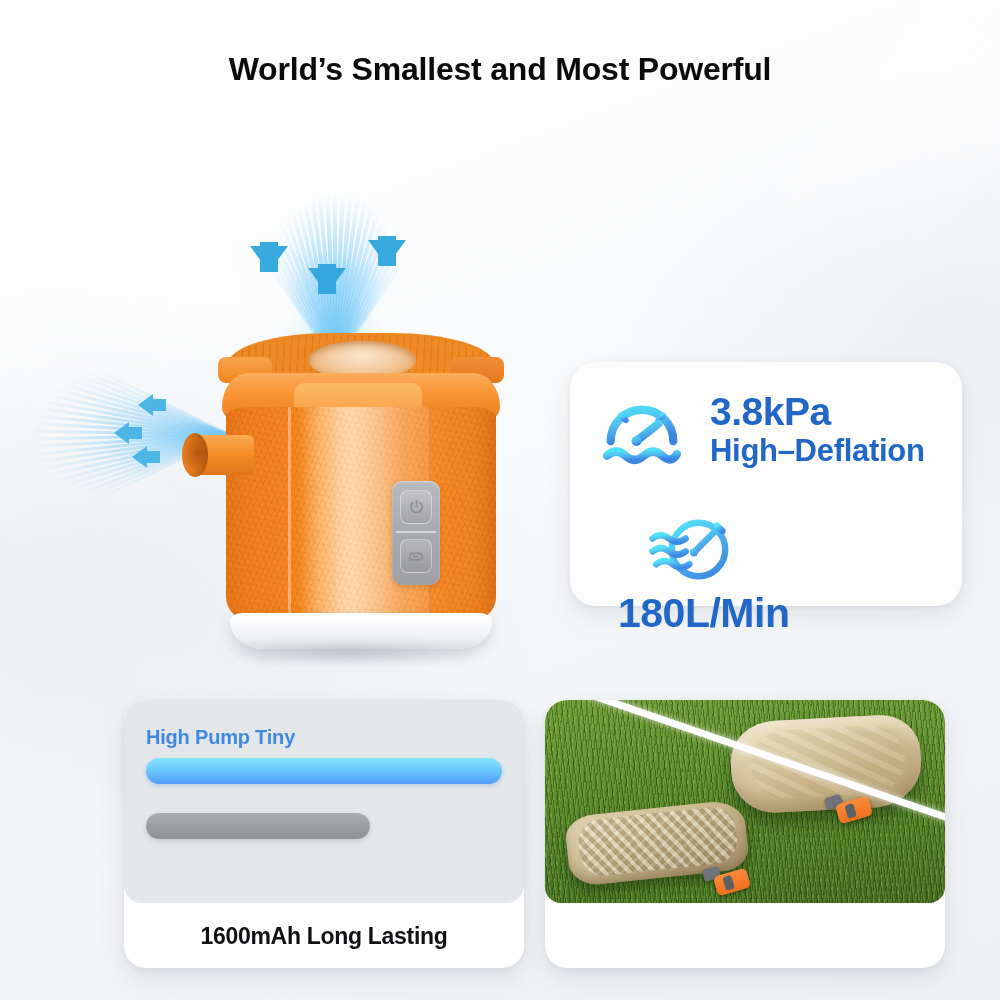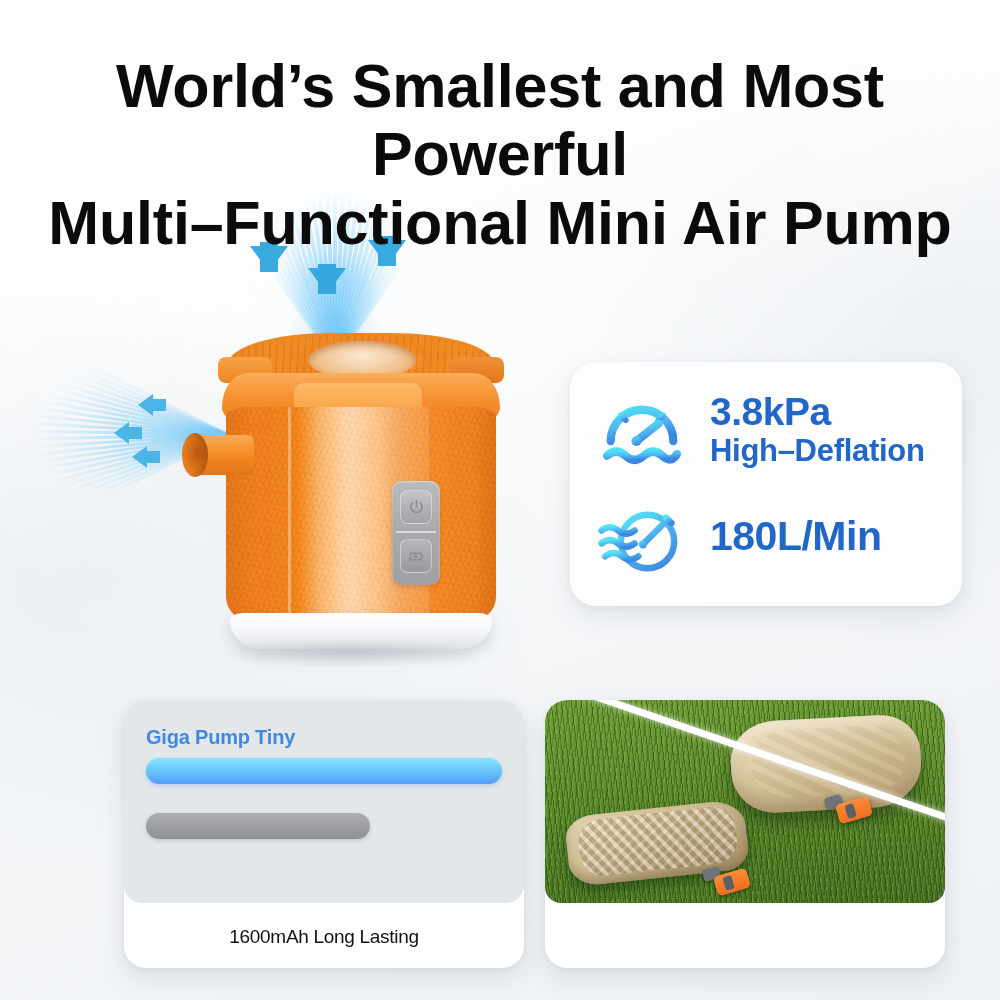--- a/index.html
+++ b/index.html
@@ -32,21 +32,21 @@
       radial-gradient(680px 420px at 8% 58%, rgba(222,228,234,.55) 0%, rgba(222,228,234,0) 70%),
       radial-gradient(520px 380px at 96% 34%, rgba(226,231,236,.5) 0%, rgba(226,231,236,0) 72%);
   }
 
   
   #headline {
     position:absolute; left:0; right:0; top:52px;
     text-align:center;
     color:#0b0b0c;
     font-weight:700;
-    font-size:61px;
+    font-size:32px;
     line-height:1.12;
     letter-spacing:-0.2px;
     z-index: 20;
   }
   #headline .l2 { display:block; }
 
   
   #product { position:absolute; left:176px; top:188px; width:360px; height:500px; z-index:6; }
 
   
@@ -220,21 +220,21 @@
   
   #spec-card {
     position:absolute; left:570px; top:362px; width:392px; height:244px;
     background:#fdfdfe;
     border-radius:26px;
     box-shadow: 0 10px 26px rgba(110,120,134,.14), 0 2px 6px rgba(110,120,134,.10);
     z-index:10;
   }
   .spec-row { position:absolute; left:26px; display:flex; align-items:center; }
   .spec-row.r1 { top:22px; }
-  .spec-row.r2 { top:128px; }
+  .spec-row.r2 { top:136px;flex-direction:column; }
   .spec-icon { width:92px; height:92px; flex:none; }
   .spec-icon svg { width:92px; height:92px; display:block; }
   .spec-txt { margin-left:22px; color:#2167c8; }
   .spec-big { font-size:39px; font-weight:700; line-height:1.05; letter-spacing:-.5px; }
   .spec-sub { font-size:31px; font-weight:700; line-height:1.15; letter-spacing:-.3px; }
   .spec-solo { font-size:41px; font-weight:700; letter-spacing:-.5px; }
 
   
   #battery-card {
     position:absolute; left:124px; top:700px; width:400px; height:268px;
@@ -252,21 +252,21 @@
   .chart-label.blue { color:#3f8ae0; }
   .chart-label.gray { color:#4b4d50; }
   .track { position:relative; width:356px; height:26px; margin-top:9px; }
   .bar { position:absolute; left:0; top:0; height:26px; border-radius:13px; }
   .bar.blue { background: linear-gradient(180deg,#84e2ff 0%, #6dcdfb 40%, #529cf8 100%); box-shadow: 0 2px 4px rgba(70,140,225,.28); }
   .bar.gray { background: linear-gradient(180deg,#acaeb1 0%, #9b9da0 55%, #8e9094 100%); box-shadow: 0 2px 4px rgba(110,115,122,.25); }
   .row-gap { height:20px; }
   .card-caption {
     position:absolute; left:0; right:0; bottom:0; height:63px;
     display:flex; align-items:center; justify-content:center;
-    font-size:19px; font-weight:400; color:#101114; letter-spacing:-.3px;
+    font-size:23px; font-weight:700; color:#101114; letter-spacing:-.3px;
   }
 
   #photo-card {
     position:absolute; left:545px; top:700px; width:400px; height:268px;
     background:#ffffff; border-radius:22px;
     box-shadow: 0 10px 26px rgba(110,120,134,.16), 0 2px 6px rgba(110,120,134,.10);
     z-index:10; overflow:hidden;
   }
   .photo {
     position:absolute; left:0; top:0; width:400px; height:203px;
@@ -338,21 +338,20 @@
 <div id="bg">
   <div class="swoosh sw1"></div>
   <div class="swoosh sw2"></div>
   <div class="swoosh sw3"></div>
   <div class="swoosh sw4"></div>
   <div class="shade"></div>
 </div>
 
 <h1 id="headline">
   <span>World’s Smallest and Most Powerful</span>
-  <span class="l2">Multi–Functional Mini Air Pump</span>
 </h1>
 
 <div id="product">
 
   <div class="intake" id="intake">
     <div class="glowcone"></div>
   <div class="ray" style="height: 118px; transform: translateX(-50%) rotate(-34deg); opacity: 0.3;"></div>
       <div class="ray" style="height: 124.268px; transform: translateX(-50%) rotate(-31.3846deg); opacity: 0.37;"></div>
       <div class="ray" style="height: 130.444px; transform: translateX(-50%) rotate(-28.7692deg); opacity: 0.43;"></div>
       <div class="ray" style="height: 136.439px; transform: translateX(-50%) rotate(-26.1538deg); opacity: 0.5;"></div>
@@ -511,21 +510,21 @@
       </svg>
     </div>
     <div class="spec-txt">
       <div class="spec-solo">180L/Min</div>
     </div>
   </div>
 </div>
 
 <div id="battery-card">
   <div class="chart-area">
-    <div class="chart-label blue">Giga Pump Tiny</div>
+    <div class="chart-label blue">High Pump Tiny</div>
     <div class="track">
       <div class="bar blue" id="bar1" style="width: 356px;"></div>
     </div>
     <div class="row-gap"></div>
     <div class="track">
       <div class="bar gray" id="bar2" style="width: 224.28px;"></div>
     </div>
   </div>
   <div class="card-caption">1600mAh Long Lasting</div>
 </div>

